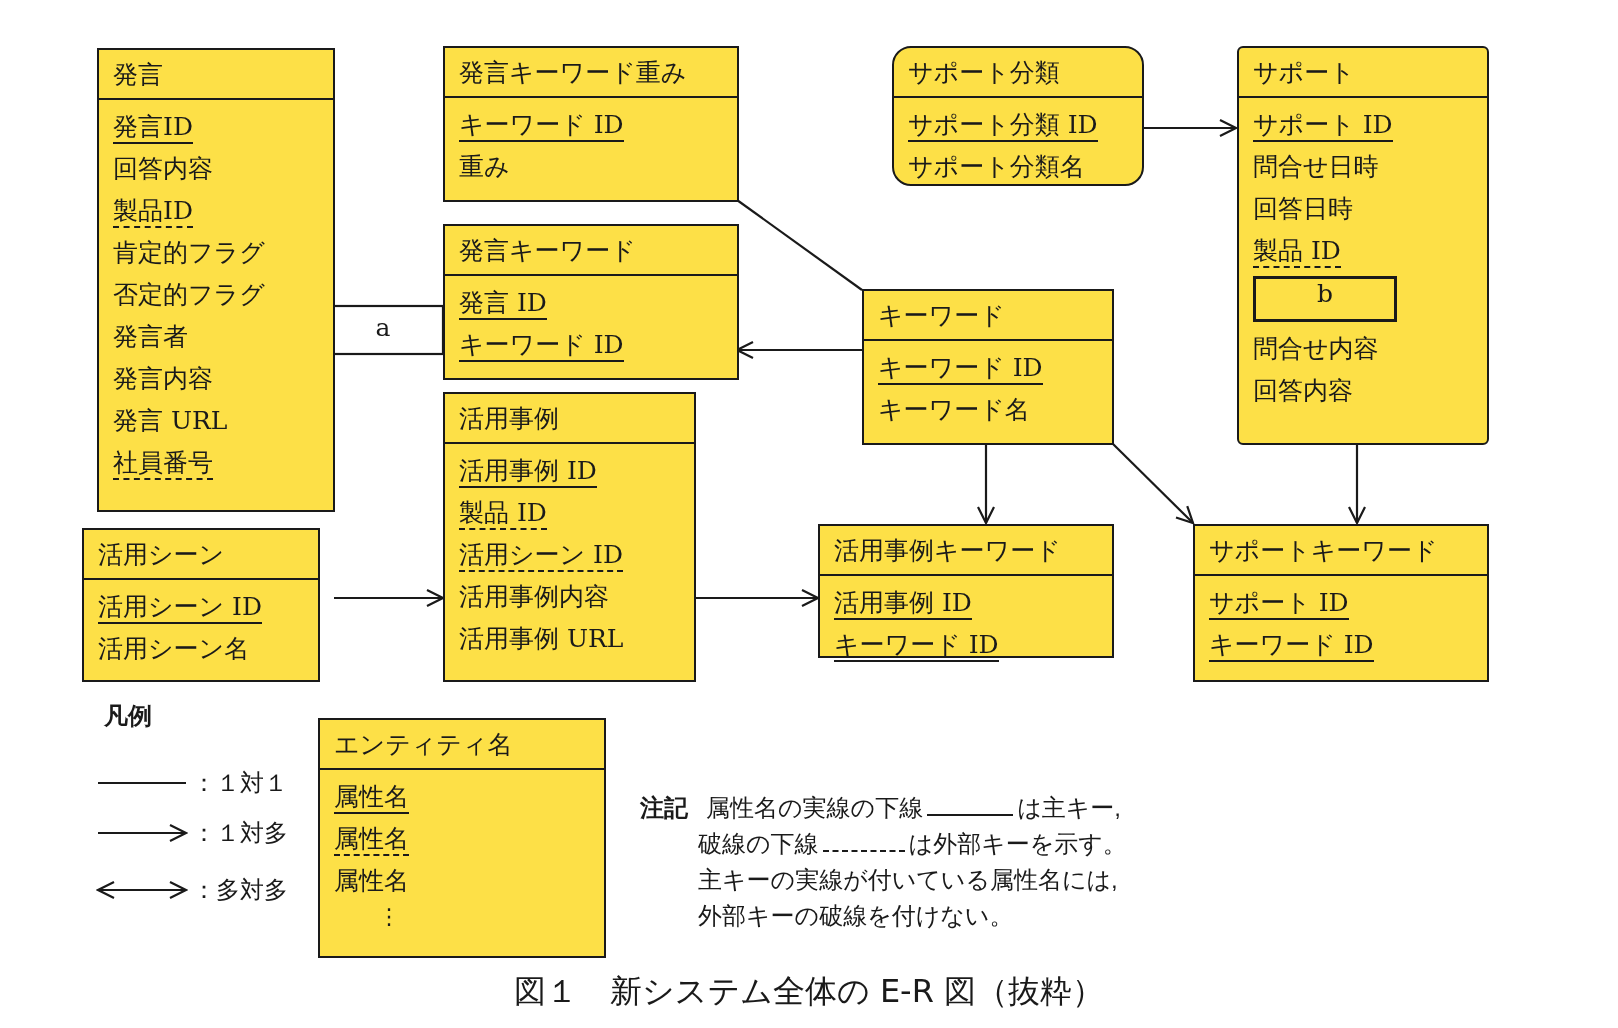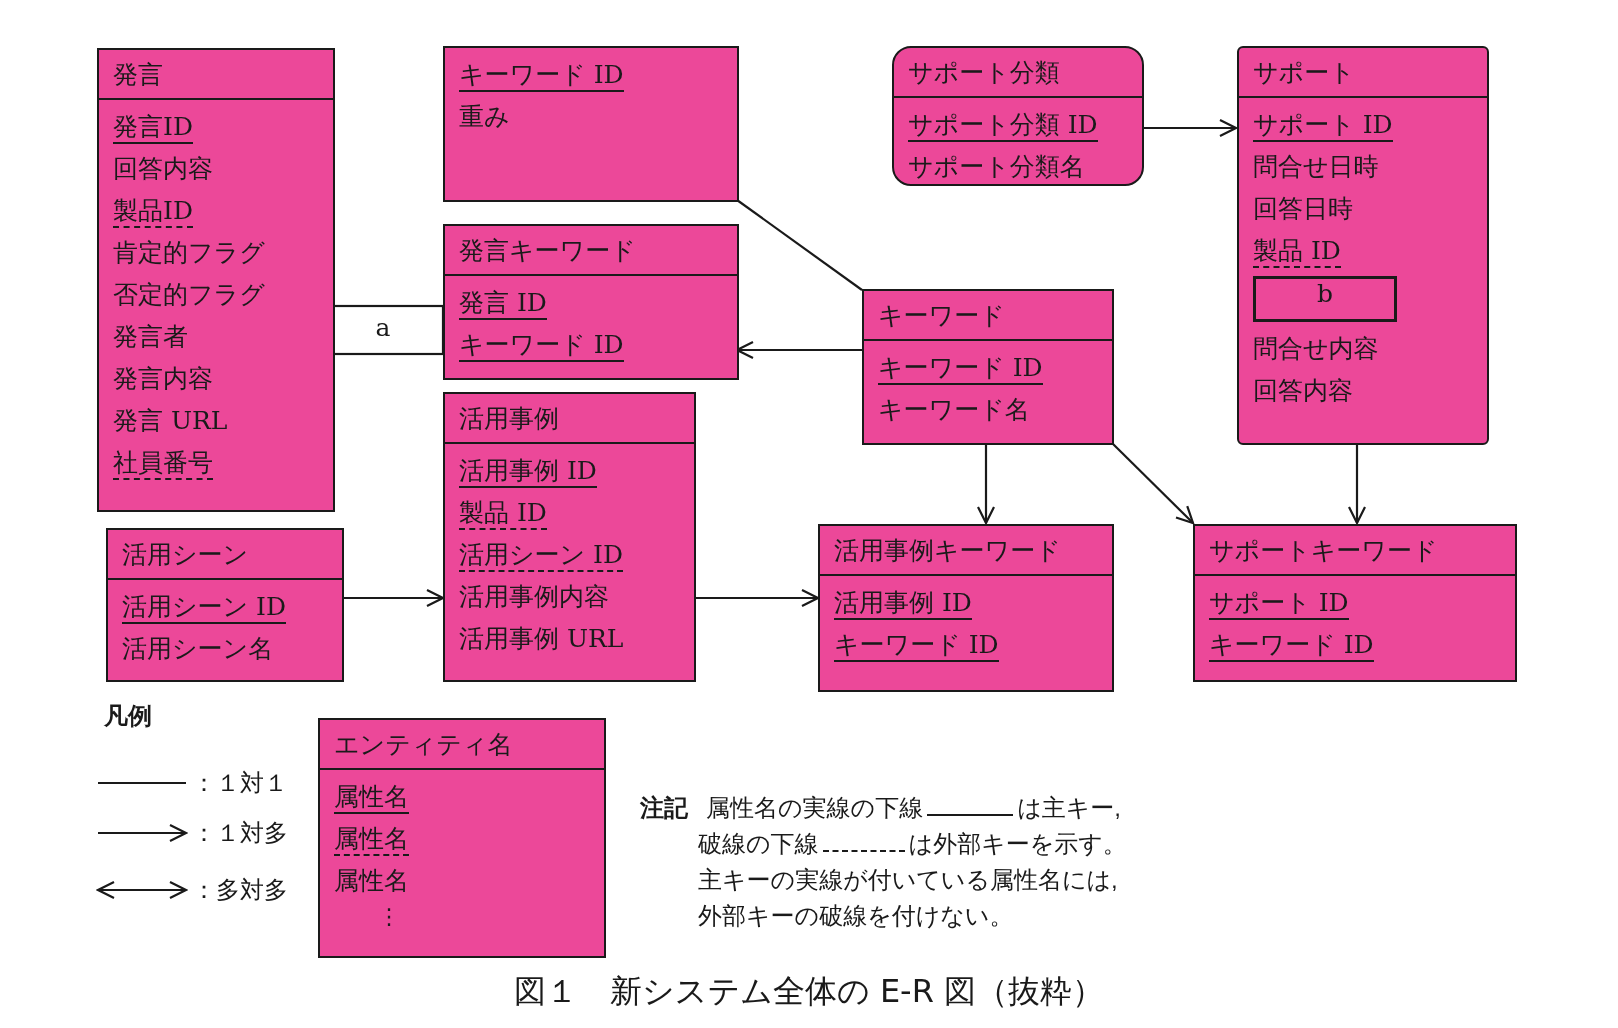--- a/index.html
+++ b/index.html
@@ -1,18 +1,18 @@
 <!DOCTYPE html>
 <html><head>
 <meta charset="utf-8">
 <style>
   html, body { margin: 0; padding: 0; background: #ffffff; }
   body { width: 1618px; height: 1028px; position: relative; overflow: hidden;
          font-family: "DejaVu Serif", "Liberation Serif", serif; color: #1a1a1a; }
-  .entity { position: absolute; border: 2px solid #1a1a1a; background: #ec4899; box-sizing: border-box; }
+  .entity { position: absolute; border: 2px solid #1a1a1a; background: #fde047; box-sizing: border-box; }
   .entity .ename { height: 50px; line-height: 50px; padding-left: 14px; font-size: 25px;
                    border-bottom: 2px solid #1a1a1a; box-sizing: border-box; white-space: nowrap; }
   .entity .attrs { padding: 6px 0 0 14px; }
   .attr { font-size: 25px; height: 42px; line-height: 42px; white-space: nowrap; }
   .attr span { display: inline-block; line-height: 30px; }
   .pk span { border-bottom: 2px solid #1a1a1a; }
   .fk span { border-bottom: 2px dashed #1a1a1a; }
   .blank-box { display: inline-block; border: 3px solid #1a1a1a; width: 138px; height: 40px;
                line-height: 40px; text-align: center; font-size: 25px; margin: 4px 0 6px 0; }
   svg#lines { position: absolute; left: 0; top: 0; width: 1618px; height: 1028px; pointer-events: none; }
@@ -80,20 +80,21 @@
       <div class="attr fk"><span>製品ID</span></div>
       <div class="attr"><span>肯定的フラグ</span></div>
       <div class="attr"><span>否定的フラグ</span></div>
       <div class="attr"><span>発言者</span></div>
       <div class="attr"><span>発言内容</span></div>
       <div class="attr"><span>発言 URL</span></div>
       <div class="attr fk"><span>社員番号</span></div>
     </div>
   </div>
 <div class="entity" style="left:443px; top:46px; width:296px; height:156px;">
+    <div class="ename">発言キーワード重み</div>
     <div class="attrs">
       <div class="attr pk"><span>キーワード ID</span></div>
       <div class="attr"><span>重み</span></div>
     </div>
   </div>
 <div class="entity" style="left:443px; top:224px; width:296px; height:156px;">
     <div class="ename">発言キーワード</div>
     <div class="attrs">
       <div class="attr pk"><span>発言 ID</span></div>
       <div class="attr pk"><span>キーワード ID</span></div>
@@ -128,35 +129,35 @@
 <div class="entity" style="left:443px; top:392px; width:253px; height:290px;">
     <div class="ename">活用事例</div>
     <div class="attrs">
       <div class="attr pk"><span>活用事例 ID</span></div>
       <div class="attr fk"><span>製品 ID</span></div>
       <div class="attr fk"><span>活用シーン ID</span></div>
       <div class="attr"><span>活用事例内容</span></div>
       <div class="attr"><span>活用事例 URL</span></div>
     </div>
   </div>
-<div class="entity" style="left:106px; top:528px; width:238px; height:154px;">
+<div class="entity" style="left:82px; top:528px; width:238px; height:154px;">
     <div class="ename">活用シーン</div>
     <div class="attrs">
       <div class="attr pk"><span>活用シーン ID</span></div>
       <div class="attr"><span>活用シーン名</span></div>
     </div>
   </div>
-<div class="entity" style="left:818px; top:524px; width:296px; height:168px;">
+<div class="entity" style="left:818px; top:524px; width:296px; height:134px;">
     <div class="ename">活用事例キーワード</div>
     <div class="attrs">
       <div class="attr pk"><span>活用事例 ID</span></div>
       <div class="attr pk"><span>キーワード ID</span></div>
     </div>
   </div>
-<div class="entity" style="left:1193px; top:524px; width:324px; height:158px;">
+<div class="entity" style="left:1193px; top:524px; width:296px; height:158px;">
     <div class="ename">サポートキーワード</div>
     <div class="attrs">
       <div class="attr pk"><span>サポート ID</span></div>
       <div class="attr pk"><span>キーワード ID</span></div>
     </div>
   </div>
 
 <div class="legend-title">凡例</div>
 <div class="legend-row" style="top:783px;">
   <span class="ltxt">：１対１</span>

